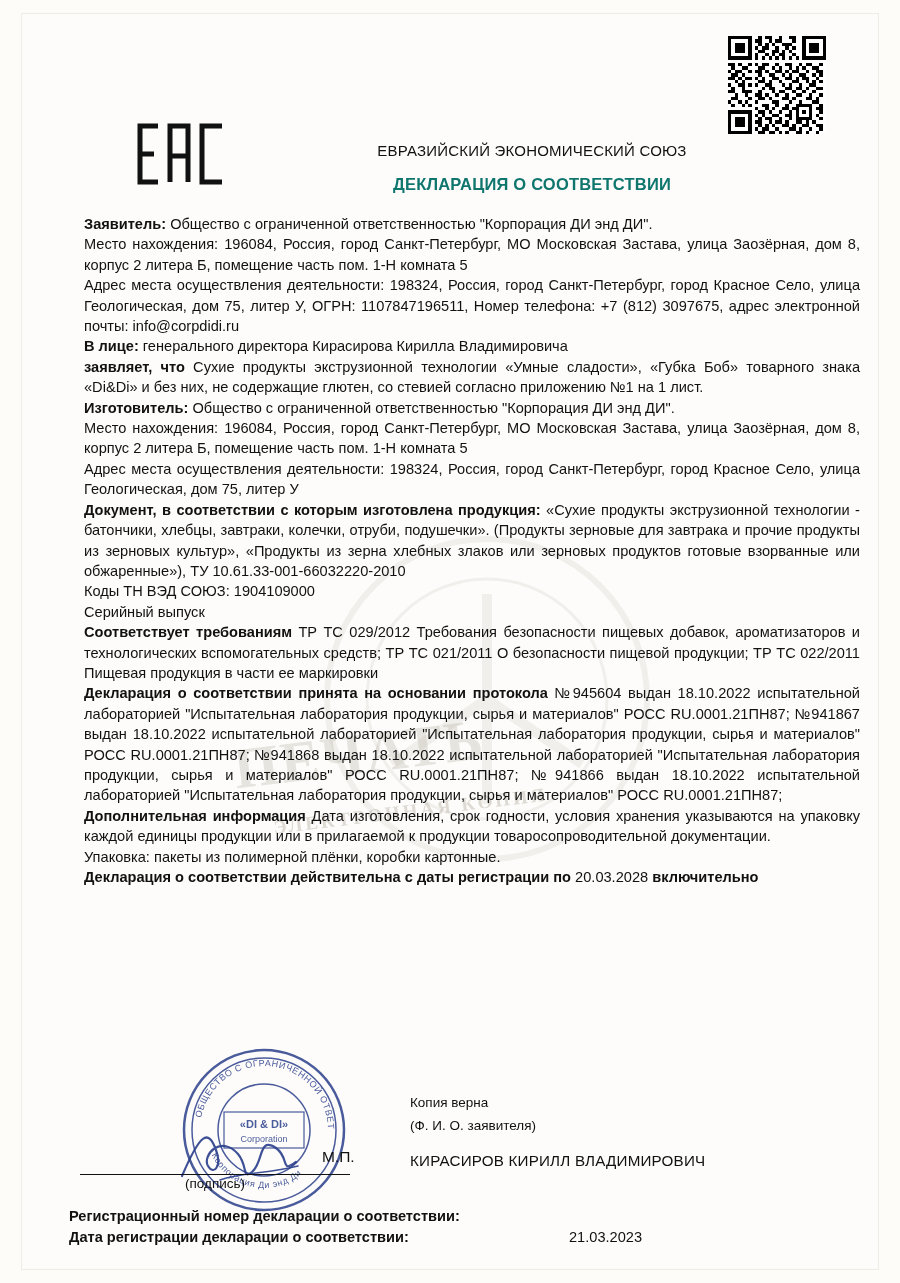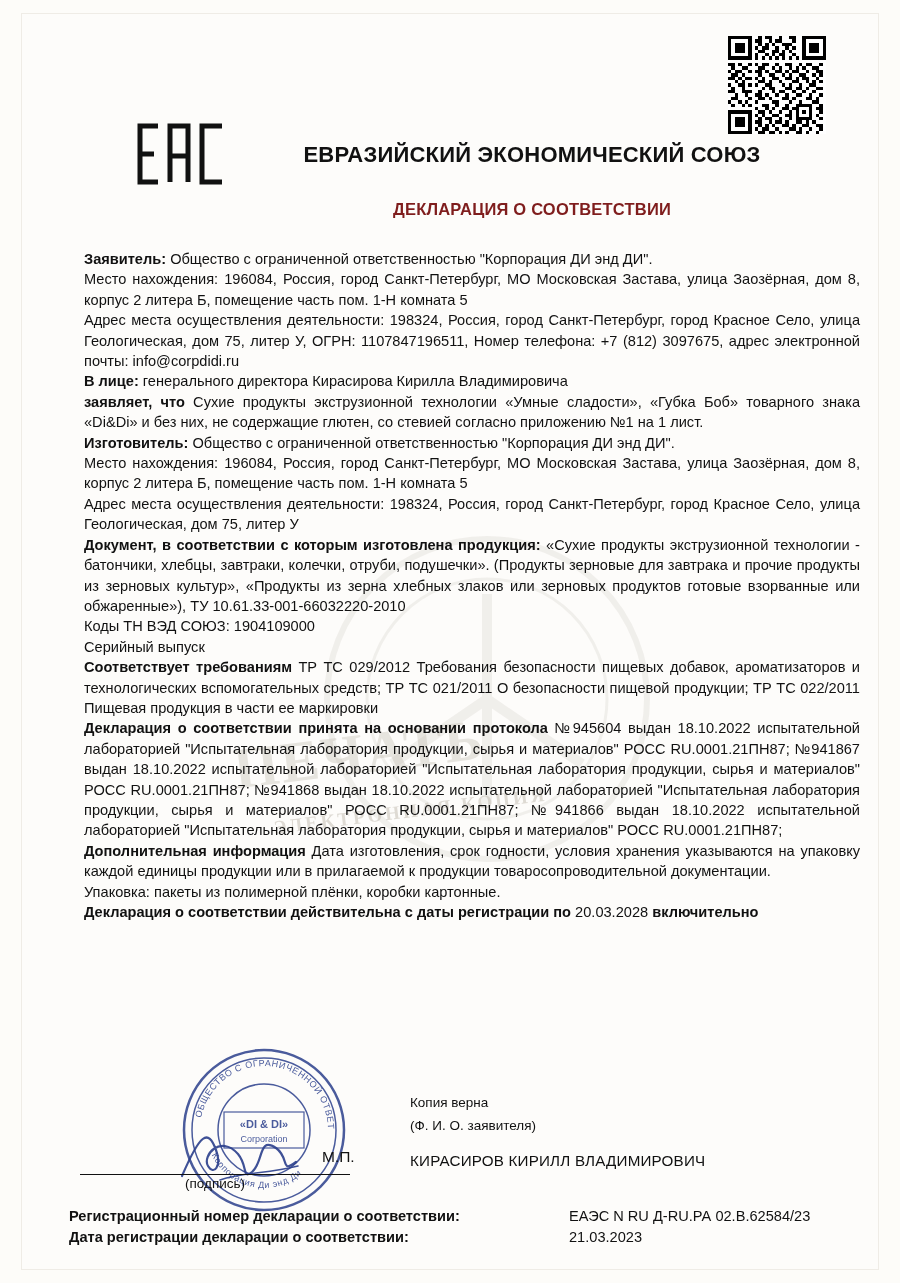--- a/index.html
+++ b/index.html
@@ -53,43 +53,42 @@
   .eac-svg { display:block; }
 
   .headings {
     position: absolute;
     left: 230px;
     top: 128px;
     width: 560px;
     text-align: center;
   }
   .h-union {
-    font-size: 22px;
-    font-weight: 700;
+    font-size: 15px;
+    font-weight: 400;
     letter-spacing: .2px;
     color: #111;
   }
   .h-decl {
-    margin-top: 32px;
+    margin-top: 16px;
     font-size: 16.5px;
     font-weight: 700;
     letter-spacing: .2px;
-    color: #7f1d1d;
+    color: #0f766e;
   }
 
   .body {
     position: absolute;
     left: 62px;
     top: 200px;
     width: 776px;
     font-size: 14.6px;
     line-height: 20.4px;
     color: #111;
     text-align: justify;
-    margin-top: 35px;
   }
   .body p {
     margin: 0 0 0 0;
   }
   .b { font-weight: 700; }
 
   
   .watermark {
     position: absolute;
     left: 300px;
@@ -575,21 +574,20 @@
     <div class="sig-line"></div>
     <div class="sig-caption">(подпись)</div>
     <div class="mp">М.П.</div>
     <div class="copy-true">Копия верна</div>
     <div class="declarant-name">КИРАСИРОВ КИРИЛЛ ВЛАДИМИРОВИЧ</div>
     <div class="declarant-caption">(Ф. И. О. заявителя)</div>
 
     <div class="footer">
       <div class="row">
         <span class="label">Регистрационный номер декларации о соответствии:</span>
-        <span class="value">ЕАЭС N RU Д-RU.РА 02.В.62584/23</span>
       </div>
       <div class="row">
         <span class="label">Дата регистрации декларации о соответствии:</span>
         <span class="value">21.03.2023</span>
       </div>
     </div>
 
   </div>
 </div>
 

